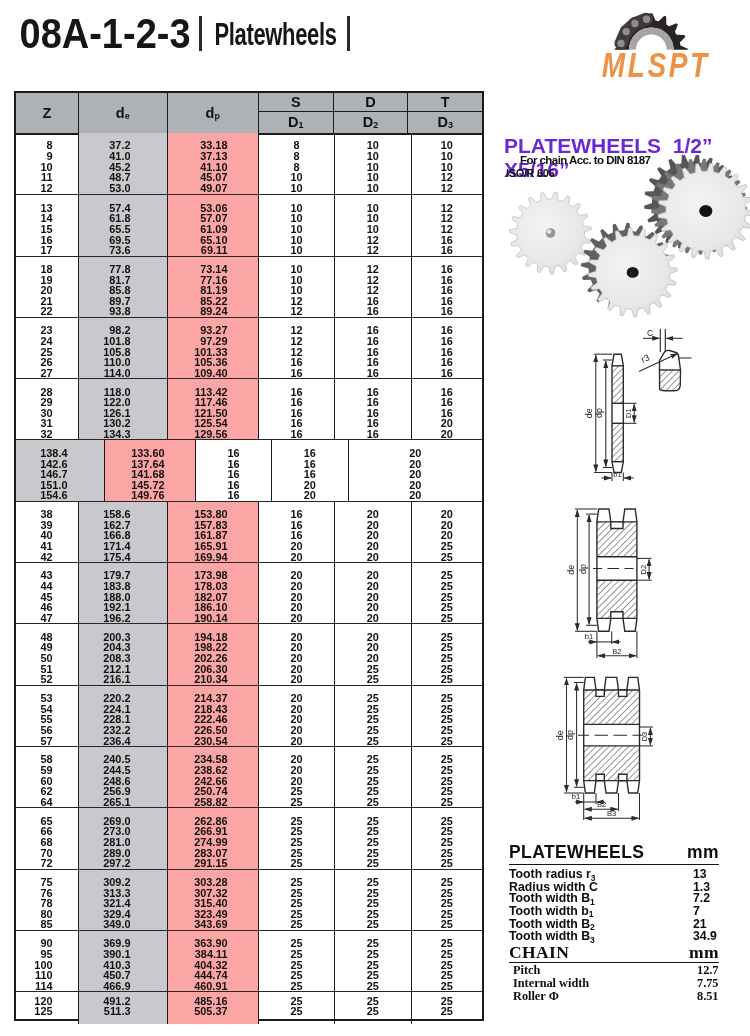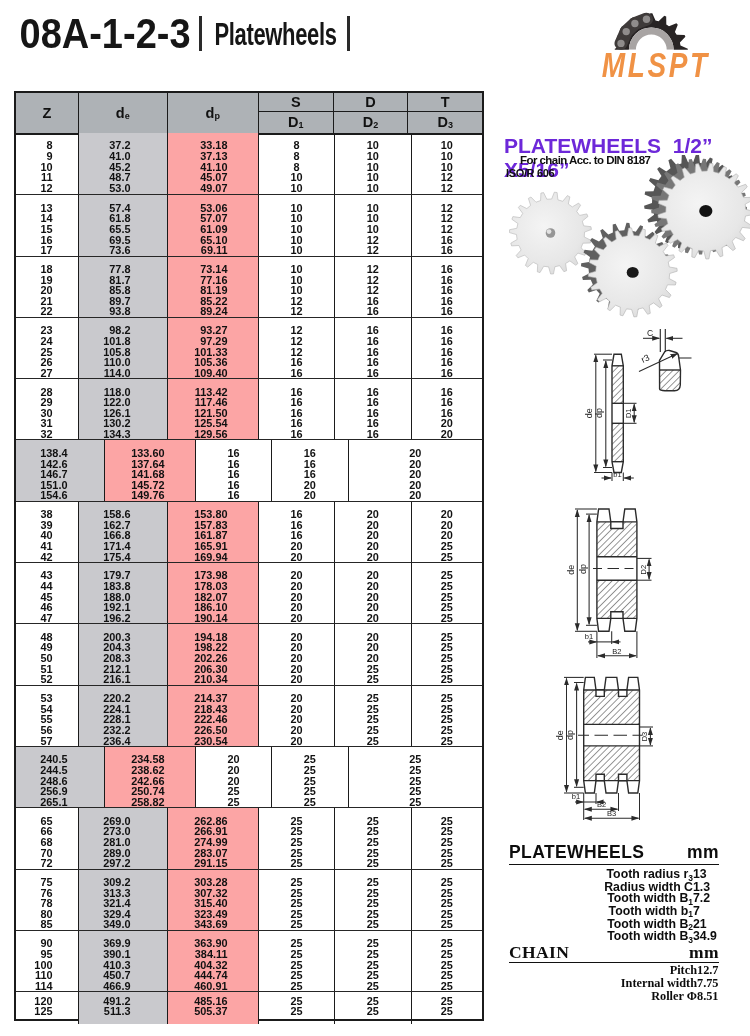--- a/index.html
+++ b/index.html
@@ -36,21 +36,21 @@
 #t1{left:19.5px;top:10px;font-size:38px;font-weight:bold;color:#161616;letter-spacing:0px;transform:scaleY(1.13);transform-origin:0 0;}
 #bar1{left:199px;top:16px;width:2.5px;height:35px;background:#2a2a2a;}
 #t2{left:214.5px;top:17.2px;font-size:22px;font-weight:bold;color:#161616;letter-spacing:-0.35px;transform:scaleY(1.4);transform-origin:0 0;}
 #bar2{left:347px;top:16px;width:2.5px;height:35px;background:#2a2a2a;}
 #h1{left:504px;top:134px;font-size:21px;font-weight:bold;color:#6d28d9;letter-spacing:0px;}
 #h2{left:520px;top:153.5px;font-size:11.5px;font-weight:bold;color:#101010;letter-spacing:-0.55px;}
 #h3{left:506px;top:167px;font-size:11px;font-weight:bold;color:#101010;letter-spacing:-0.35px;}
 .spec{font-weight:bold;color:#0d0d0d;}
 #spec1 .hd,#spec2 .hd{font-size:17.5px;letter-spacing:.4px;border-bottom:1.6px solid #111;
   width:210px;display:flex;justify-content:space-between;align-items:flex-end;padding-bottom:1px;}
-.srow{font-size:12.3px;line-height:11.62px;display:flex;text-align:right;}
+.srow{font-size:12.3px;line-height:11.62px;display:flex;}
 .srow .lab{width:184px;}
 #spec2 .srow{line-height:13px;}
 #spec1{left:509px;top:842px;}
 #spec2{left:509px;top:943.5px;font-family:Liberation Serif, serif;}
 #spec2 .hd{line-height:17px;}
 .sub2{font-size:8.5px;position:relative;top:2.5px;font-weight:bold;}
 </style>
 </head>
 <body>
 
@@ -546,20 +546,27 @@
         <div class="ct">
           <div>25</div>
           <div>25</div>
           <div>25</div>
           <div>25</div>
           <div>25</div>
         </div>
       </div>
 
 <div class="grp">
+        <div class="cz">
+          <div>58</div>
+          <div>59</div>
+          <div>60</div>
+          <div>62</div>
+          <div>64</div>
+        </div>
         <div class="cde">
           <div>240.5</div>
           <div>244.5</div>
           <div>248.6</div>
           <div>256.9</div>
           <div>265.1</div>
         </div>
         <div class="cdp">
           <div>234.58</div>
           <div>238.62</div>

